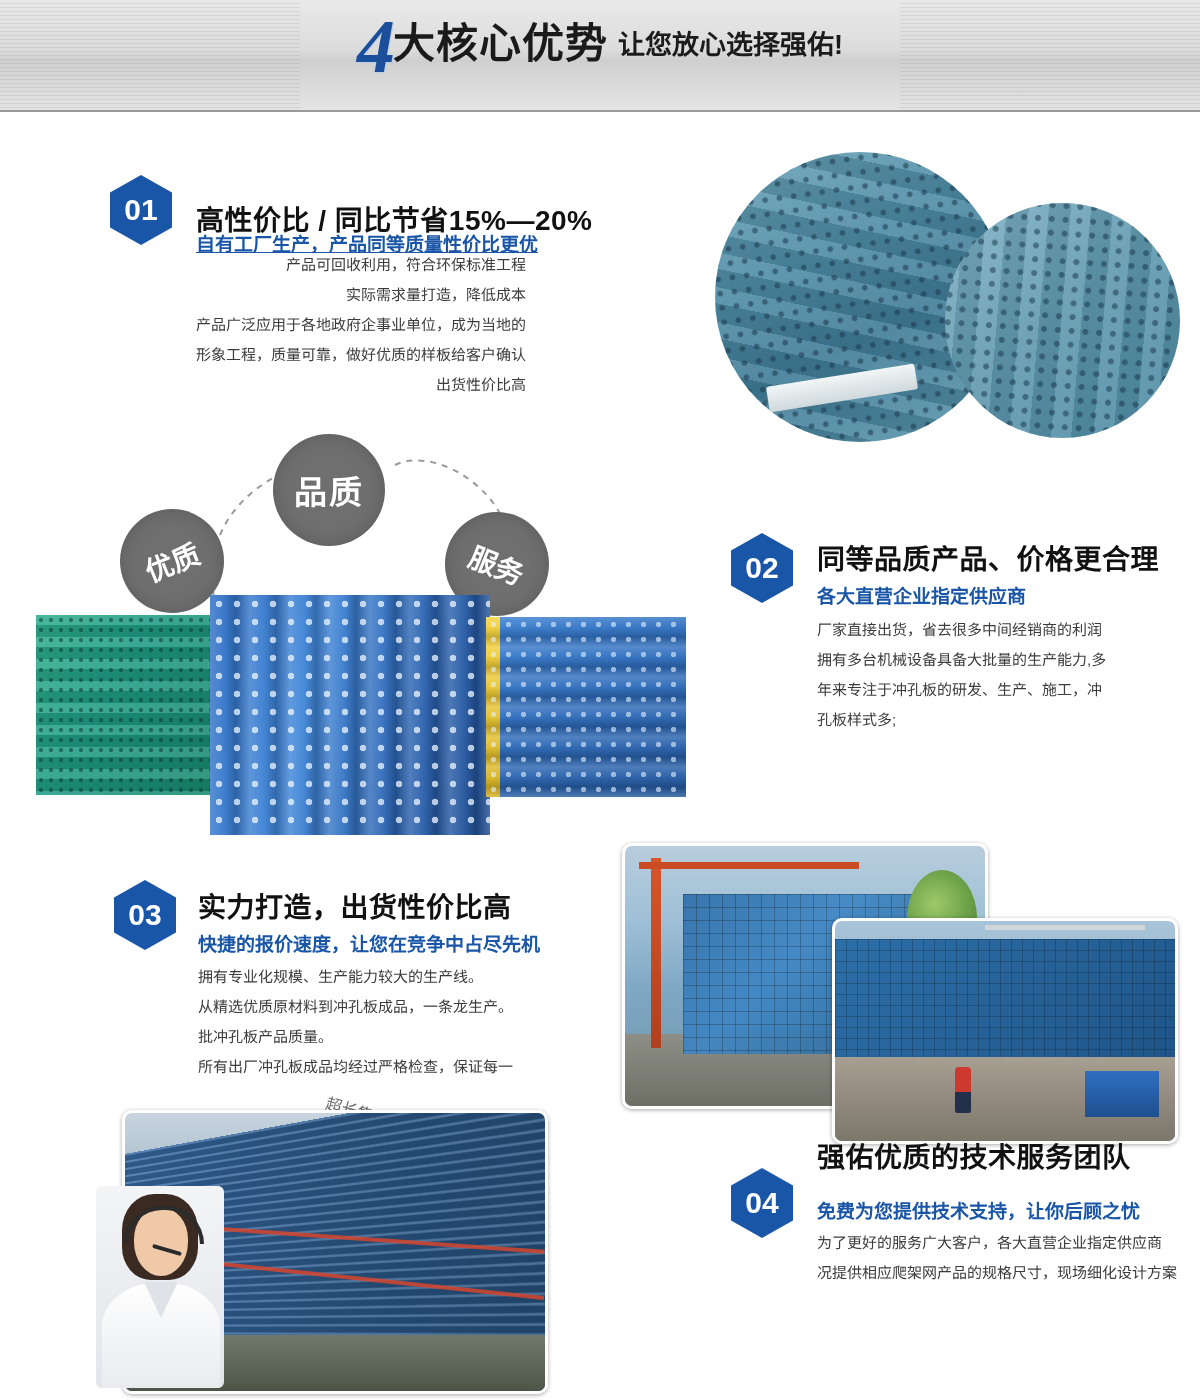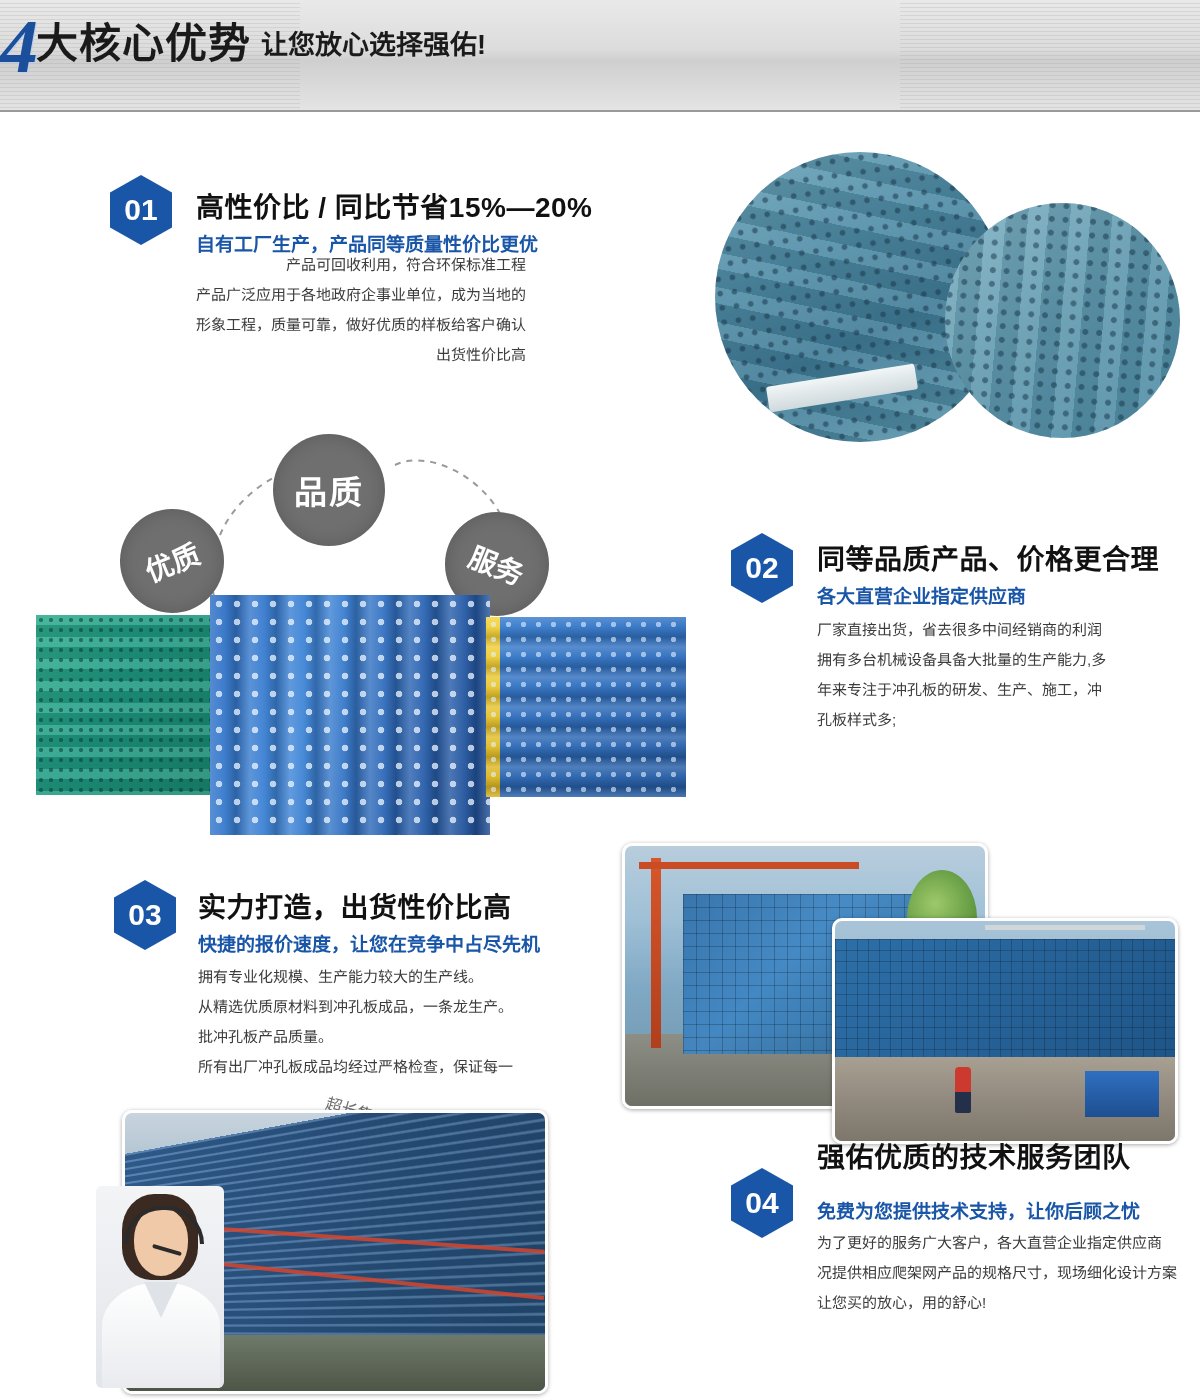--- a/index.html
+++ b/index.html
@@ -43,21 +43,21 @@
       rgba(160,160,160,0.25) 4px
     );
   }
   .header .stripes-left { left: 0; }
   .header .stripes-right { right: 0; }
 
   .header-title {
     position: absolute;
     left: 0; top: 8px;
     width: 1200px;
-    text-align: left;
+    text-align: center;
     white-space: nowrap;
   }
   .big4 {
     font-family: "Liberation Serif", "DejaVu Serif", serif;
     font-style: italic;
     font-weight: bold;
     font-size: 76px;
     color: #1b4f9c;
     line-height: 1;
     vertical-align: -6px;
@@ -451,24 +451,25 @@
     <div class="stripes-left"></div>
     <div class="stripes-right"></div>
 
     <div class="header-title">
       <span class="big4">4</span><span class="title-main">大核心优势</span><span class="title-sub">让您放心选择强佑!</span>
     </div>
 
   </div>
 
   <div class="badge" style="left:110px; top:175px;">01</div>
-  <div class="headline" style="left:196px; top:185px;">高性价比 / 同比节省15%—20%</div>
-  <div class="subline" style="left:196px; top:229px;">自有工厂生产，产品同等质量性价比更优</div>
+  <div class="headline" style="left:196px; top:198px;">高性价比 / 同比节省15%—20%</div>
+  <div class="subline" style="left:196px; top:229px;text-decoration:underline;">自有工厂生产，产品同等质量性价比更优</div>
   <div class="body-text" style="left:196px; top:250px;text-align:right;">
     <div>产品可回收利用，符合环保标准工程</div>
+    <div>实际需求量打造，降低成本</div>
     <div>产品广泛应用于各地政府企事业单位，成为当地的</div>
     <div>形象工程，质量可靠，做好优质的样板给客户确认</div>
     <div>出货性价比高</div>
   </div>
 
   <div class="circle-photo c1">
     <div class="bands"></div>
     <div class="perfA"></div>
     <div class="stripe-white"></div>
   </div>
@@ -563,16 +564,15 @@
     <div class="body"></div>
     <div class="collar"></div>
   </div>
 
   <div class="badge" style="left:731px; top:1168px;">04</div>
   <div class="headline" style="left:817px; top:1135px;">强佑优质的技术服务团队</div>
   <div class="subline" style="left:817px; top:1196px;">免费为您提供技术支持，让你后顾之忧</div>
   <div class="body-text" style="left:817px; top:1228px;">
     <div>为了更好的服务广大客户，各大直营企业指定供应商</div>
     <div>况提供相应爬架网产品的规格尺寸，现场细化设计方案</div>
-    <div>让您买的放心，用的舒心!</div>
   </div>
 
 </div>
 
 </body></html>

